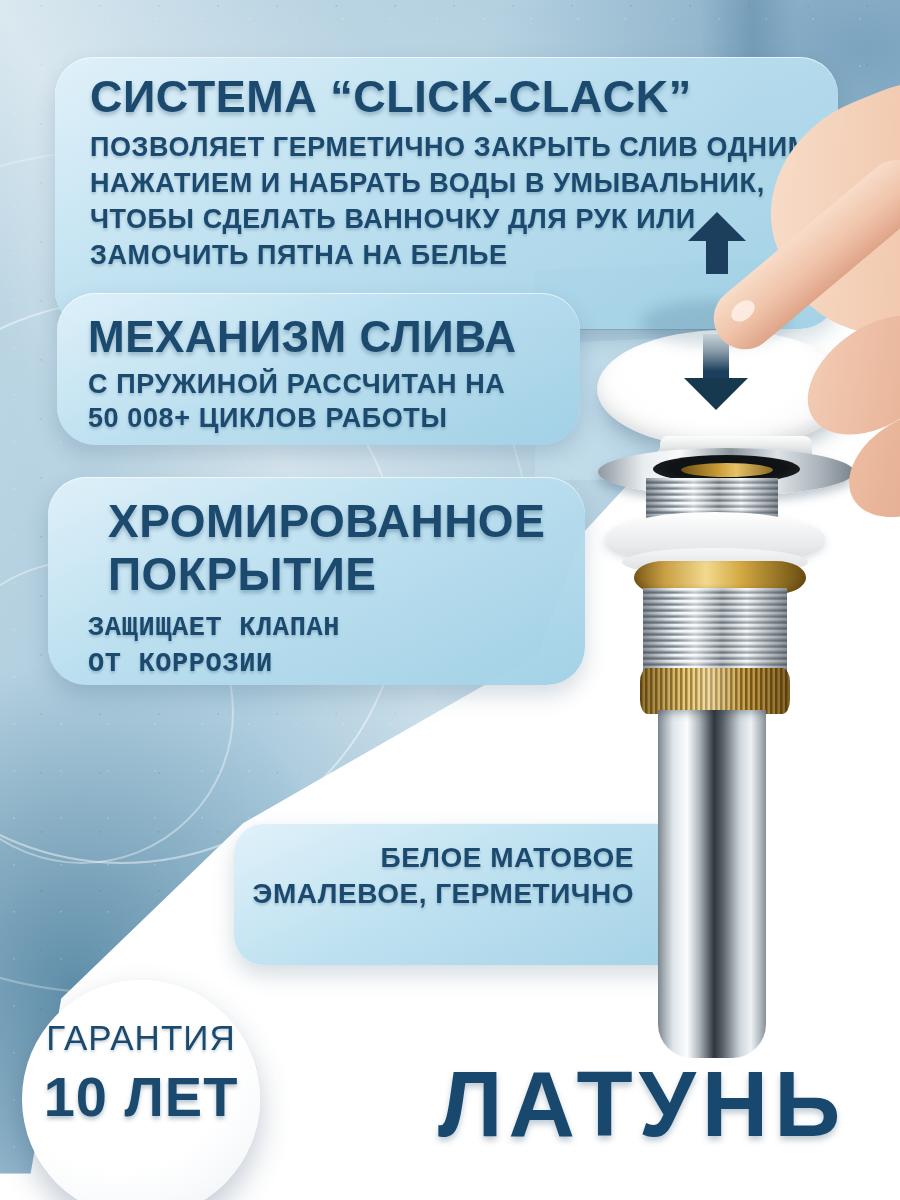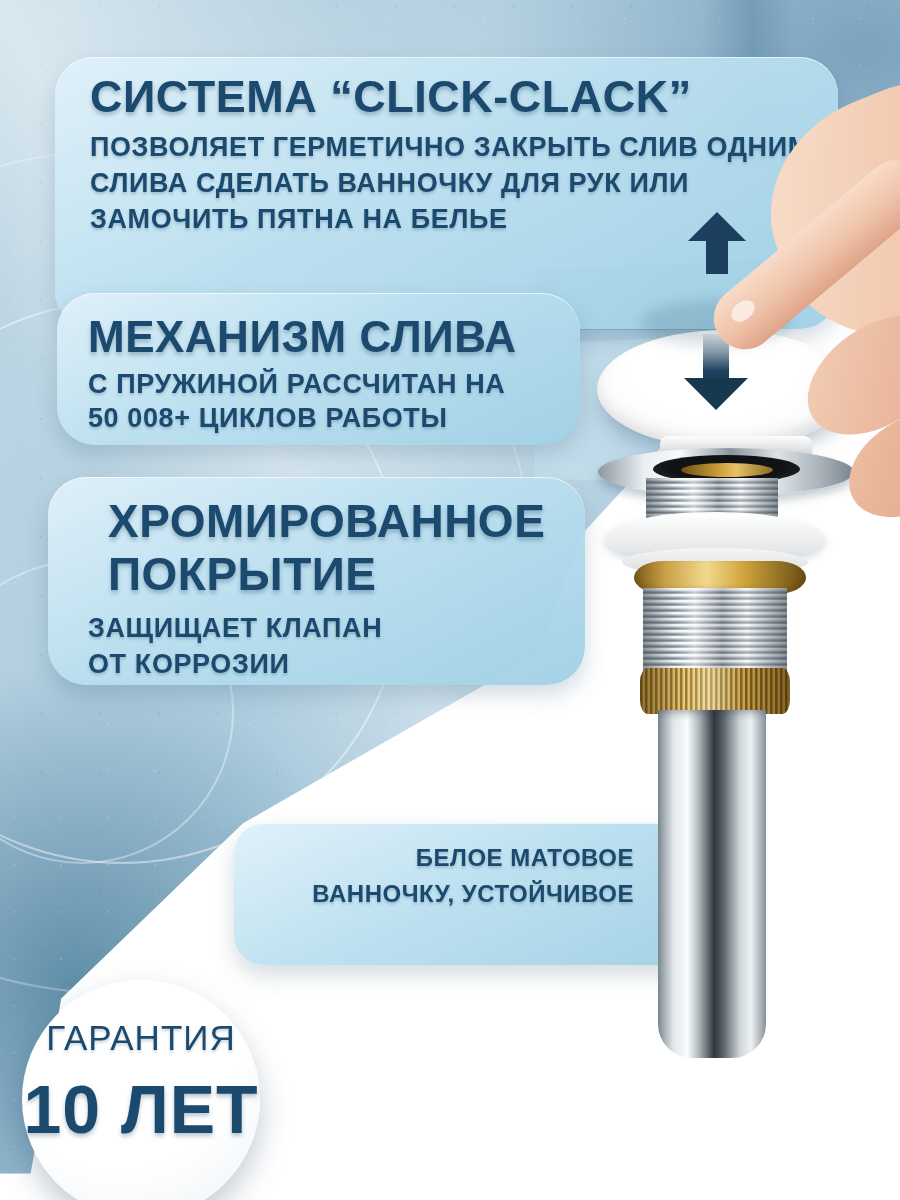--- a/index.html
+++ b/index.html
@@ -44,25 +44,25 @@
   .card-title{font-weight:800;letter-spacing:.5px;text-shadow:0 3px 4px rgba(25,65,95,.32);}
   .card-line{font-weight:700;letter-spacing:.6px;text-shadow:0 2px 3px rgba(25,65,95,.25);}
   .card1{left:55px;top:57px;width:783px;height:272px;padding:16px 0 0 35px;box-sizing:border-box;}
   .card1 .card-title{font-size:45px;line-height:48px;margin-bottom:8px;}
   .card1 .card-line{font-size:27px;line-height:36px;}
   .card2{left:57px;top:293px;width:523px;height:152px;padding:20px 0 0 31px;box-sizing:border-box;}
   .card2 .card-title{font-size:44px;line-height:48px;margin-bottom:6px;}
   .card2 .card-line{font-size:27px;line-height:34px;}
   .card3{left:48px;top:477px;width:537px;height:208px;padding:18px 0 0 40px;box-sizing:border-box;}
   .card3 .card-title{font-size:46px;line-height:53px;margin-left:20px;}
-  .card3 .card-body{margin-top:9px;}
+  .card3 .card-body{margin-top:9px;font-family:Liberation Mono, monospace;}
   .card3 .card-line{font-size:27px;line-height:36px;}
   .card4{left:234px;top:823px;width:470px;height:142px;padding:17px 70px 0 0;box-sizing:border-box;
     border-radius:30px;text-align:right;}
-  .card4 .card-line{font-size:24px;line-height:36px;letter-spacing:.5px;}
+  .card4 .card-line{font-size:28px;line-height:36px;letter-spacing:.5px;}
   
   .arrow{position:absolute;z-index:5;}
   .arrow-up{left:688px;top:212px;width:58px;}
   .arrow-up .head{width:0;height:0;border-left:29px solid transparent;border-right:29px solid transparent;
     border-bottom:29px solid #1b3f5c;}
   .arrow-up .shaft{width:22px;height:33px;margin:0 auto;background:#1b3f5c;}
   .arrow-down{left:684px;top:334px;width:64px;}
   .arrow-down .shaft{width:26px;height:44px;margin:0 auto;
     background:linear-gradient(180deg,rgba(27,63,92,.08),#1b3f5c 85%);}
   .arrow-down .head{width:0;height:0;border-left:32px solid transparent;border-right:32px solid transparent;
@@ -121,21 +121,21 @@
     background:linear-gradient(135deg,#efc0a4,#dda083);}
   .nail{left:730px;top:302px;width:26px;height:18px;border-radius:50%;
     transform:rotate(-38deg);background:rgba(255,240,232,.85);}
   
   .badge{position:absolute;left:22px;top:980px;width:238px;height:238px;border-radius:50%;z-index:8;
     background:radial-gradient(circle at 40% 28%,#ffffff 55%,#f5f8fa 78%,#e9eef2 100%);
     box-shadow:0 14px 30px rgba(40,70,100,.28);
     display:flex;flex-direction:column;align-items:center;justify-content:flex-start;
     padding-top:38px;box-sizing:border-box;color:#1b4a6e;}
   .badge-top{font-size:35px;font-weight:400;letter-spacing:1px;text-shadow:0 2px 3px rgba(25,65,95,.25);}
-  .badge-bottom{font-size:68px;font-weight:800;letter-spacing:1px;margin-top:12px;text-shadow:0 3px 4px rgba(25,65,95,.3);}
+  .badge-bottom{font-size:56px;font-weight:800;letter-spacing:1px;margin-top:6px;text-shadow:0 3px 4px rgba(25,65,95,.3);}
   
   .material{position:absolute;left:438px;top:1052px;z-index:4;
     font-size:92px;font-weight:800;letter-spacing:6px;color:#18486e;
     text-shadow:0 4px 6px rgba(25,65,95,.28);white-space:nowrap;}
 </style>
 </head>
 <body>
 
 <div class="stage">
 
@@ -146,21 +146,22 @@
     <div class="seam"></div>
     <div class="counter-band"></div>
     <div class="basin"></div>
     <div class="sweep"></div>
   </div>
 
   <div class="card card1">
     <div class="card-title">СИСТЕМА “CLICK-CLACK”</div>
     <div class="card-body">
       <div class="card-line">ПОЗВОЛЯЕТ ГЕРМЕТИЧНО ЗАКРЫТЬ СЛИВ ОДНИМ</div>
-      <div class="card-line">СЛИВА СДЕЛАТЬ ВАННОЧКУ ДЛЯ РУК ИЛИ</div>
+      <div class="card-line">НАЖАТИЕМ И НАБРАТЬ ВОДЫ В УМЫВАЛЬНИК,</div>
+      <div class="card-line">ЧТОБЫ СДЕЛАТЬ ВАННОЧКУ ДЛЯ РУК ИЛИ</div>
       <div class="card-line">ЗАМОЧИТЬ ПЯТНА НА БЕЛЬЕ</div>
     </div>
   </div>
 
   <div class="card card2">
     <div class="card-title">МЕХАНИЗМ СЛИВА</div>
     <div class="card-body">
       <div class="card-line">С ПРУЖИНОЙ РАССЧИТАН НА</div>
       <div class="card-line">50 008+ ЦИКЛОВ РАБОТЫ</div>
     </div>
@@ -170,21 +171,21 @@
     <div class="card-title">ХРОМИРОВАННОЕ</div>
     <div class="card-title">ПОКРЫТИЕ</div>
     <div class="card-body">
       <div class="card-line">ЗАЩИЩАЕТ КЛАПАН</div>
       <div class="card-line">ОТ КОРРОЗИИ</div>
     </div>
   </div>
 
   <div class="card card4">
     <div class="card-line">БЕЛОЕ МАТОВОЕ</div>
-    <div class="card-line">ВАННОЧКУ, УСТОЙЧИВОЕ</div>
+    <div class="card-line">ЭМАЛЕВОЕ, ГЕРМЕТИЧНО</div>
   </div>
 
   <div class="product">
     <div class="cap-dome"></div>
     <div class="cap-neck"></div>
     <div class="flange"></div>
     <div class="flange-hole"></div>
     <div class="flange-brass"></div>
     <div class="thread threadA"></div>
     <div class="washer"></div>
@@ -211,14 +212,15 @@
     <div class="finger-ring"></div>
     <div class="finger-index"></div>
     <div class="nail"></div>
   </div>
 
   <div class="badge">
     <div class="badge-top">ГАРАНТИЯ</div>
     <div class="badge-bottom">10 ЛЕТ</div>
   </div>
 
+  <div class="material">ЛАТУНЬ</div>
 
 </div>
 
 </body></html>

